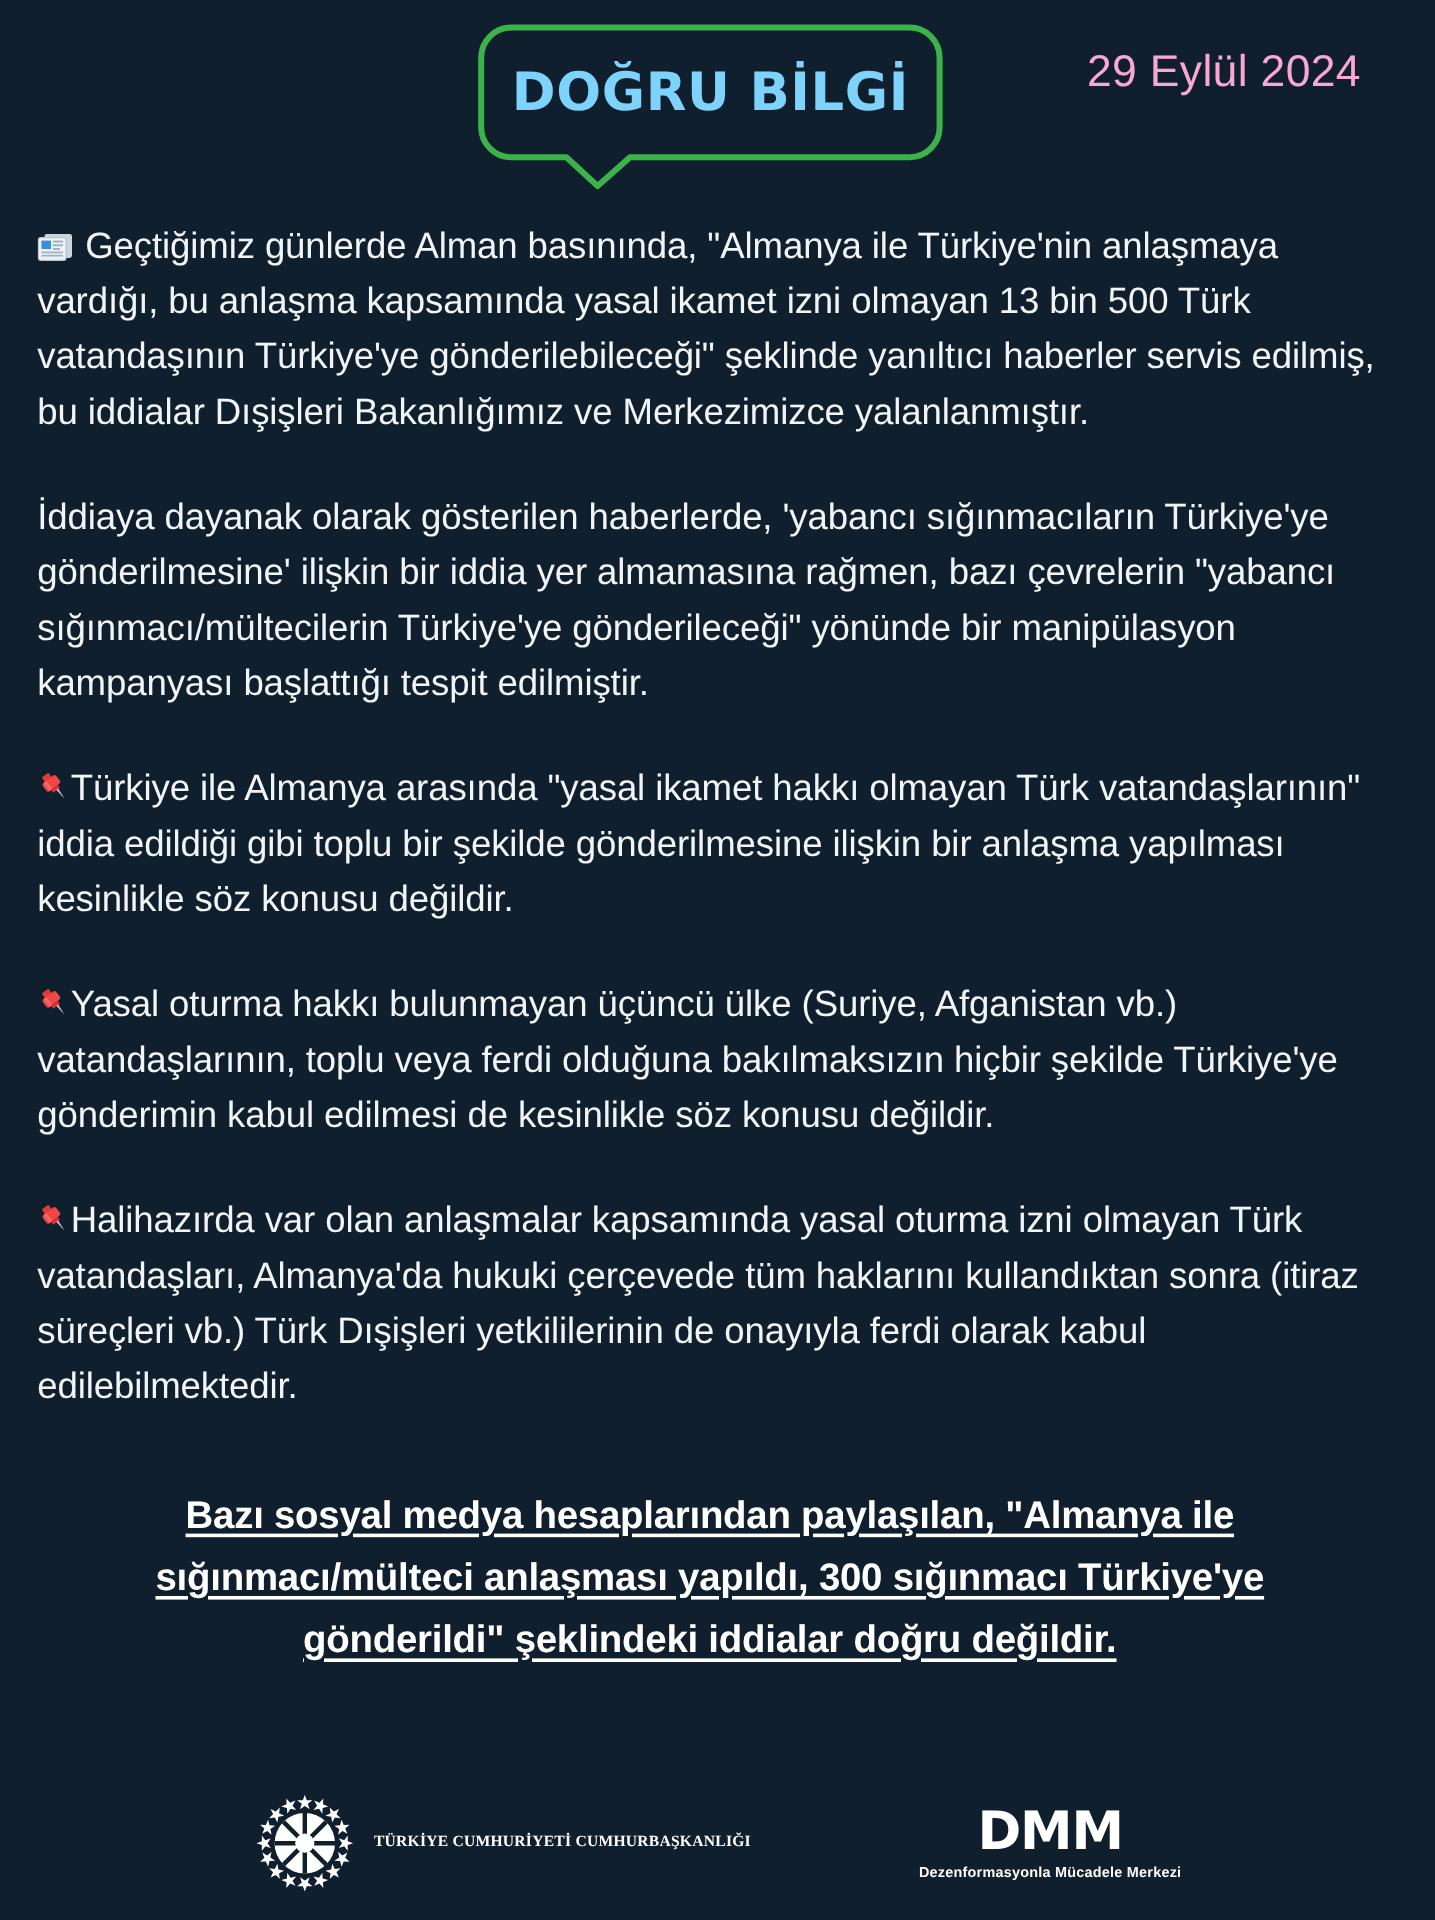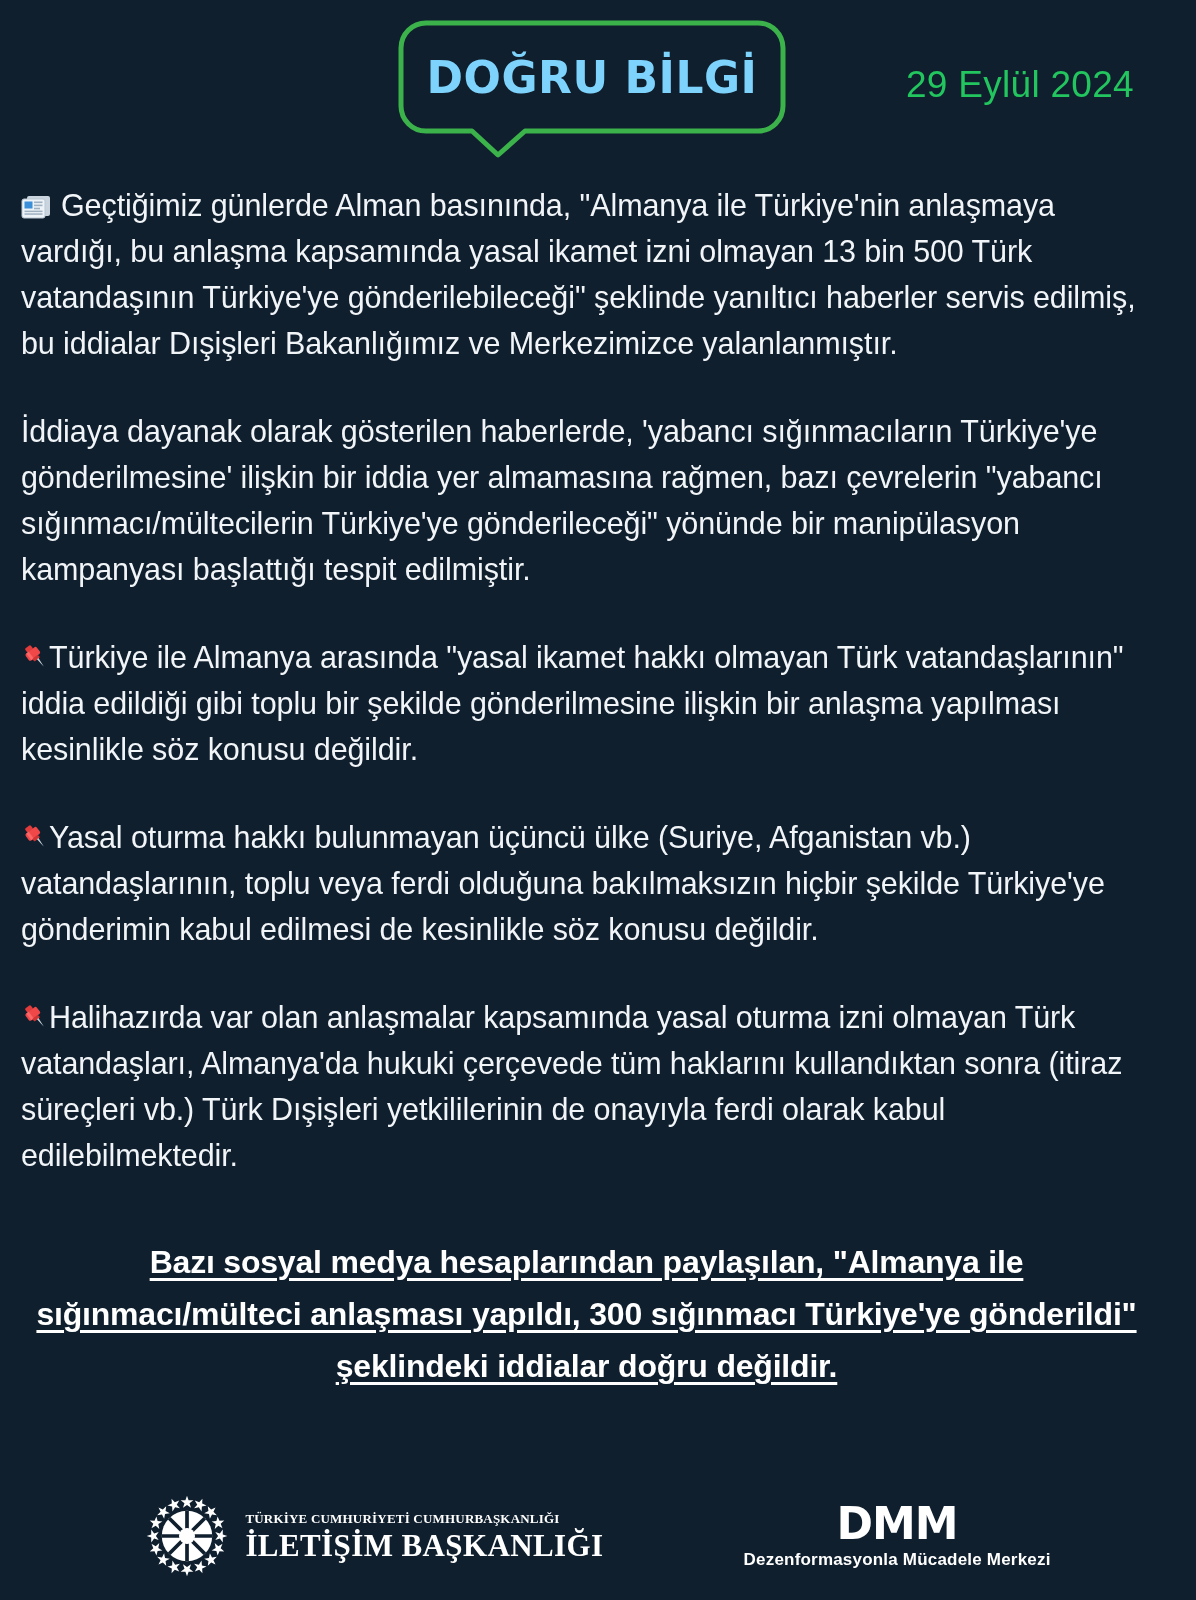--- a/index.html
+++ b/index.html
@@ -49,30 +49,30 @@
     font-weight: bold;
     letter-spacing: 0.5px;
     color: #7dd3fc;
     font-family: "DejaVu Sans", sans-serif;
     white-space: nowrap;
   }
 
   .date {
     position: absolute;
     right: 62px;
-    top: 64px;
+    top: 39px;
     font-size: 37px;
-    color: #22c55e;
+    color: #f9a8d4;
     letter-spacing: 0.3px;
     white-space: nowrap;
   }
 
   
   .content {
-    padding: 22px 44px 0 21px;
+    padding: 22px 44px 0 31px;
   }
   .para {
     font-size: 30.5px;
     line-height: 46px;
     color: #f2f5f8;
     margin: 0 0 42px 0;
     letter-spacing: -0.1px;
   }
 
   .emoji-news, .emoji-pin {
@@ -146,21 +146,21 @@
   .logo-dmm { text-align: center; }
   .dmm-main {
     font-family: "DejaVu Sans", sans-serif;
     font-size: 44px;
     font-weight: bold;
     letter-spacing: -1px;
     color: #ffffff;
     line-height: 1;
   }
   .dmm-sub {
-    font-size: 17px;
+    font-size: 12px;
     font-weight: bold;
     color: #ffffff;
     letter-spacing: 0.2px;
     margin-top: 4px;
     white-space: nowrap;
   }
 </style>
 </head>
 <body>
 
@@ -275,21 +275,20 @@
           <line x1="20" y1="50" x2="80" y2="50"></line>
           <line x1="28.8" y1="28.8" x2="71.2" y2="71.2"></line>
           <line x1="71.2" y1="28.8" x2="28.8" y2="71.2"></line>
         </g>
         <circle cx="50" cy="50" r="9.5" fill="#ffffff"></circle>
         <rect x="43.5" y="43.5" width="13" height="13" fill="#ffffff" transform="rotate(45 50 50)"></rect>
       </g>
     </svg>
     <div class="ib-text">
       <div class="ib-top">TÜRKİYE CUMHURİYETİ CUMHURBAŞKANLIĞI</div>
-      <div class="ib-main">İLETİŞİM BAŞKANLIĞI</div>
     </div>
   </div>
 
   <div class="logo-dmm">
     <div class="dmm-main">DMM</div>
     <div class="dmm-sub">Dezenformasyonla Mücadele Merkezi</div>
   </div>
 </div>
 
 </body></html>

